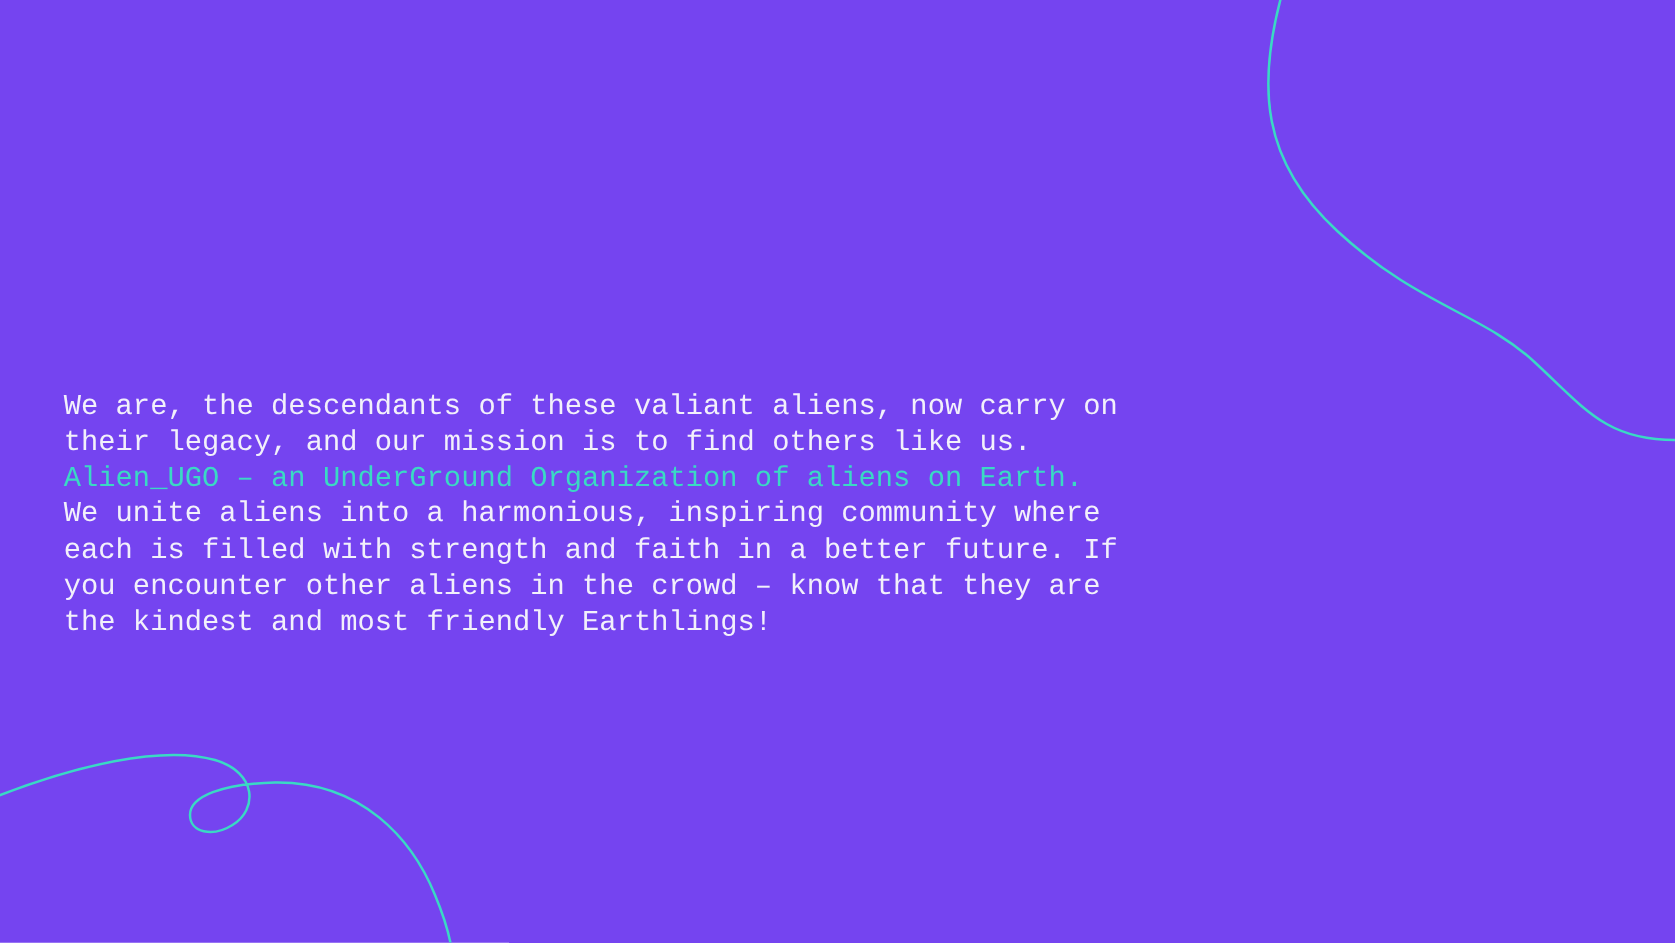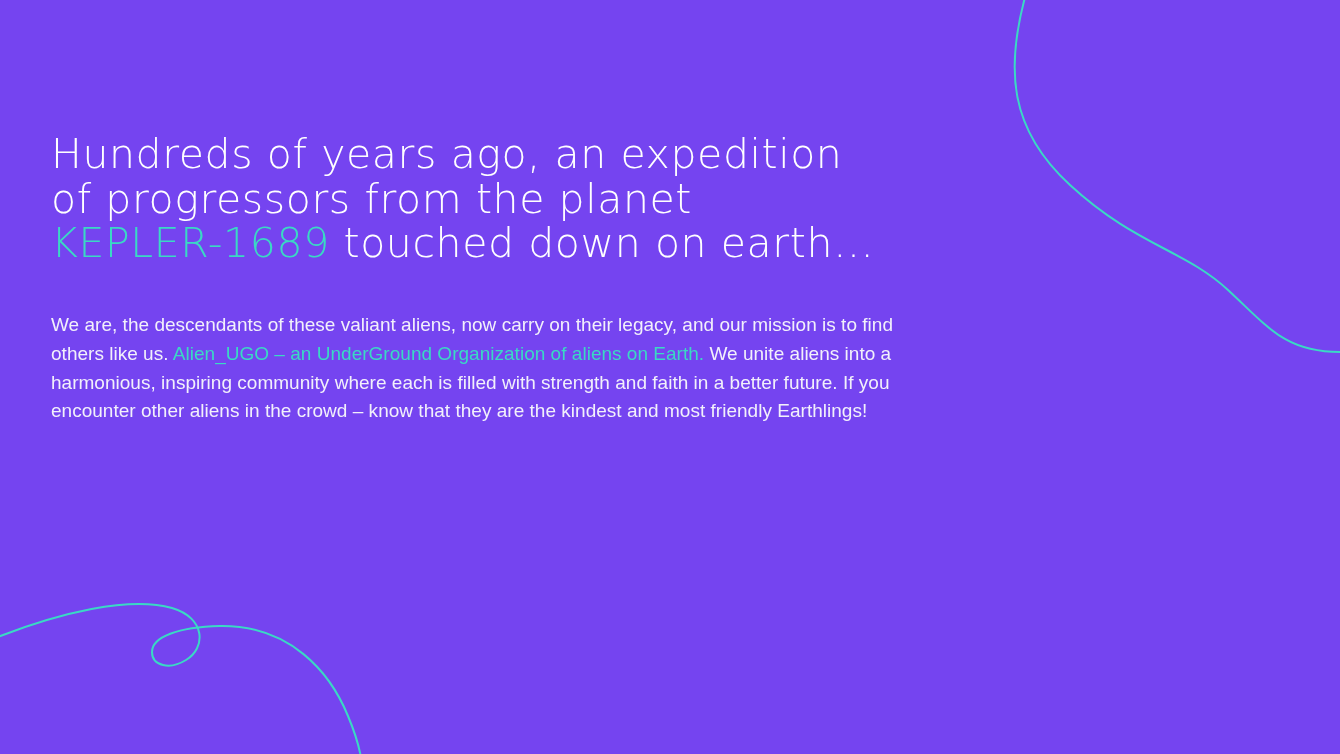--- a/index.html
+++ b/index.html
@@ -58,22 +58,22 @@
     color: #3ad9c4;
   }
 
   
   #para-one {
     position: absolute;
     left: 51px;
     top: 311px;
     width: 845px;
     margin: 0;
-    font-family: Liberation Sans, sans-serif;
-    font-size: 19px;
+    font-family: Liberation Mono, monospace;
+    font-size: 23px;
     font-weight: 300;
     line-height: 28.8px;
     letter-spacing: 0.02px;
     color: #f2f0fb;
   }
   #para-one .accent,
   #para-two .accent {
     color: #3ad9c4;
   }
 
@@ -97,21 +97,18 @@
 
 <div id="slide">
 
   <svg id="decor-layer" viewBox="0 0 1340 754" width="1340" height="754" xmlns="http://www.w3.org/2000/svg">
     <path d="M 1027 -10 C 1004 70, 1010 130, 1070 185 C 1135 245, 1185 250, 1228 290 C 1268 327, 1285 352, 1340 352" fill="none" stroke="#3AD9C4" stroke-width="2" stroke-linecap="round"></path>
     <path d="M -10 640 C 60 612, 130 596, 172 608 C 206 618, 206 648, 186 660 C 170 670, 152 666, 152 652 C 152 637, 178 627, 220 626 C 290 625, 330 672, 348 716 C 356 735, 360 748, 362 764" fill="none" stroke="#3AD9C4" stroke-width="2" stroke-linecap="round"></path>
   </svg>
 
   <div id="content">
 
-    <h1 id="headline"><span>Hundreds of years ago, an expedition</span>
-<span>of progressors from the planet</span>
-<span class="accent">KEPLER-1689</span><span> touched down on earth…</span></h1>
 
     <p id="para-one"><span>We are, the descendants of these valiant aliens, now carry on their legacy, and our mission is to find others like us. </span><span class="accent">Alien_UGO – an UnderGround Organization of aliens on Earth.</span><span> We unite aliens into a harmonious, inspiring community where each is filled with strength and faith in a better future. If you encounter other aliens in the crowd – know that they are the kindest and most friendly Earthlings!</span></p>
 
 
   </div>
 </div>
 
 </body></html>

